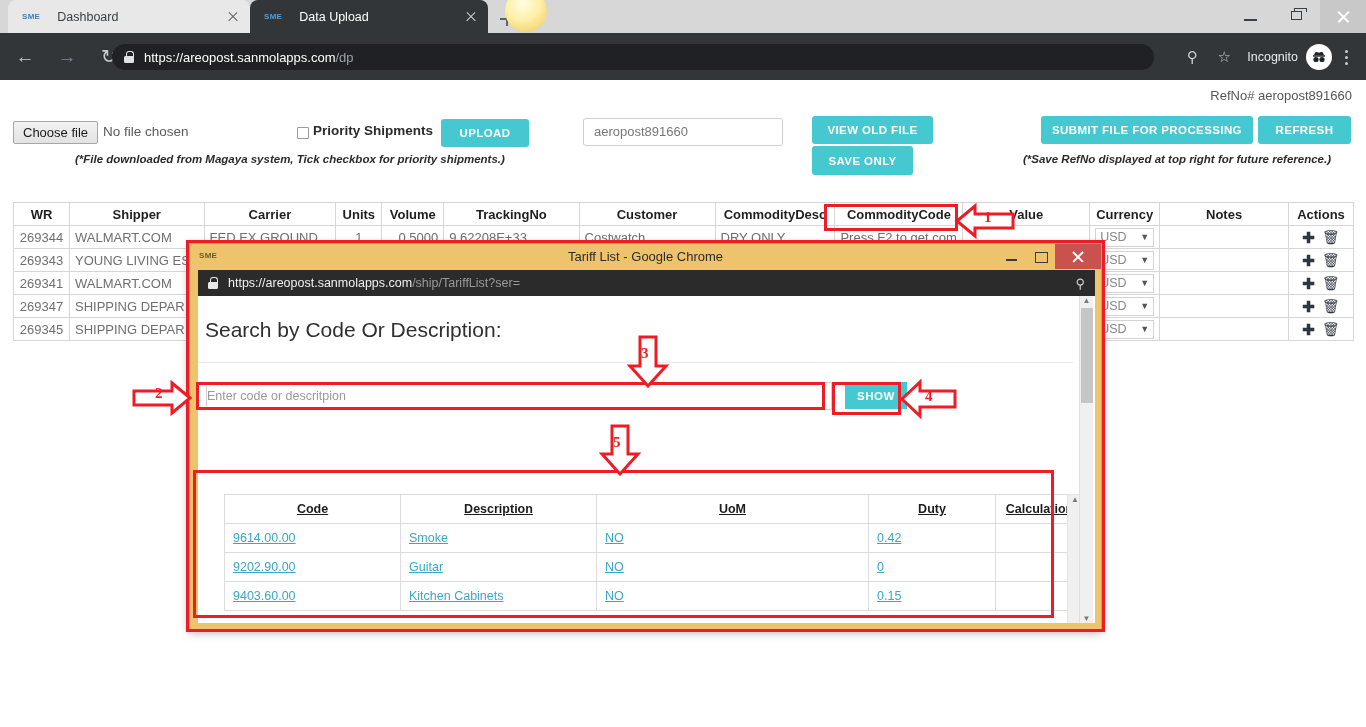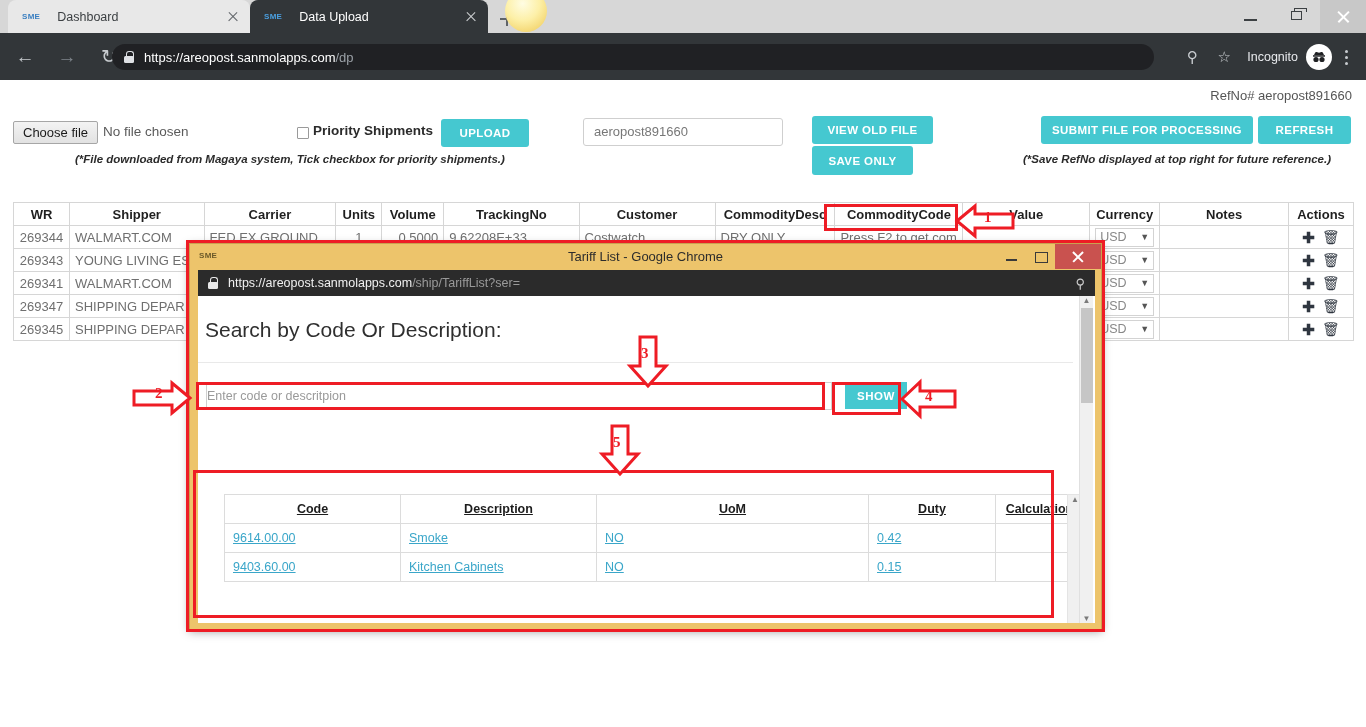--- a/index.html
+++ b/index.html
@@ -517,20 +517,27 @@
         </thead>
         <tbody>
           <tr>
             <td><a href="#">9614.00.00</a></td>
             <td><a href="#">Smoke</a></td>
             <td><a href="#">NO</a></td>
             <td><a href="#">0.42</a></td>
             <td></td>
           </tr>
           <tr>
+            <td><a href="#">9202.90.00</a></td>
+            <td><a href="#">Guitar</a></td>
+            <td><a href="#">NO</a></td>
+            <td><a href="#">0</a></td>
+            <td></td>
+          </tr>
+          <tr>
             <td><a href="#">9403.60.00</a></td>
             <td><a href="#">Kitchen Cabinets</a></td>
             <td><a href="#">NO</a></td>
             <td><a href="#">0.15</a></td>
             <td></td>
           </tr>
 
         </tbody>
       </table>
 

